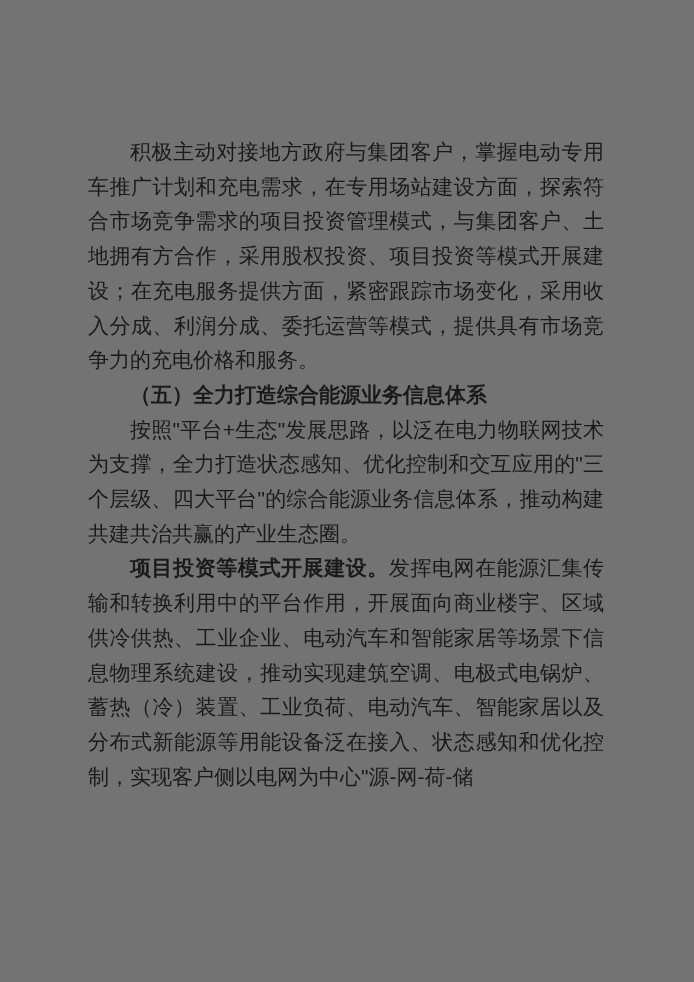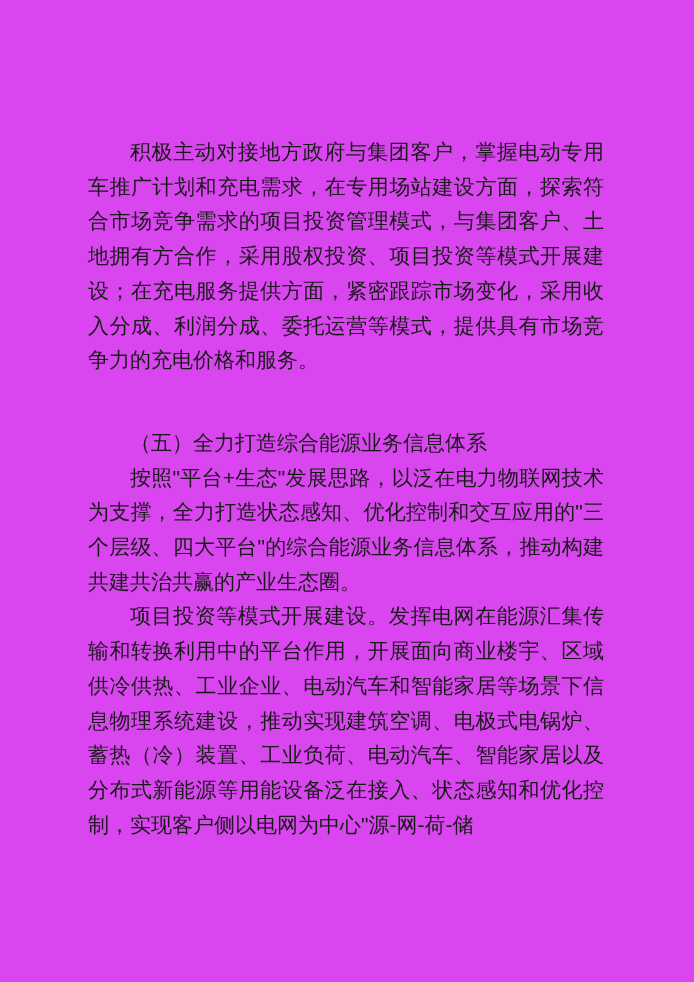--- a/index.html
+++ b/index.html
@@ -4,43 +4,42 @@
 <style>
   html, body {
     margin: 0;
     padding: 0;
     background: #ffffff;
   }
   .page {
     position: relative;
     width: 694px;
     height: 982px;
-    background: #d946ef;
+    background: #737373;
     box-sizing: border-box;
     padding: 135px 90px 0 88px;
     font-family: "Liberation Sans", sans-serif;
     font-size: 21px;
     line-height: 34.7px;
     color: #1a1a1a;
     text-align: justify;
     overflow: hidden;
   }
   .page p,
   .page h3 {
     margin: 0;
     padding: 0;
     text-indent: 2em;
     font-size: 21px;
     line-height: 34.7px;
     font-weight: normal;
   }
   .page h3.heading,
   .page .lead-bold {
-    font-weight: normal;
-    margin-top: 48px;
+    font-weight: bold;
   }
 </style>
 </head>
 <body>
 
 <div class="page">
   <p>积极主动对接地方政府与集团客户，掌握电动专用车推广计划和充电需求，在专用场站建设方面，探索符合市场竞争需求的项目投资管理模式，与集团客户、土地拥有方合作，采用股权投资、项目投资等模式开展建设；在充电服务提供方面，紧密跟踪市场变化，采用收入分成、利润分成、委托运营等模式，提供具有市场竞争力的充电价格和服务。</p>
 
 
 

